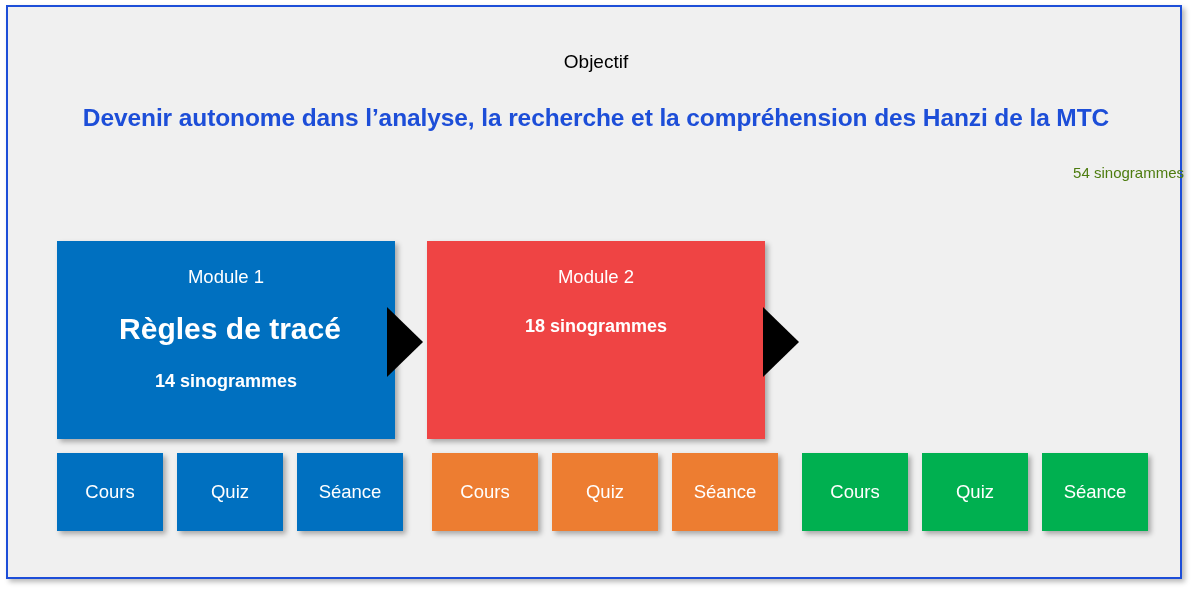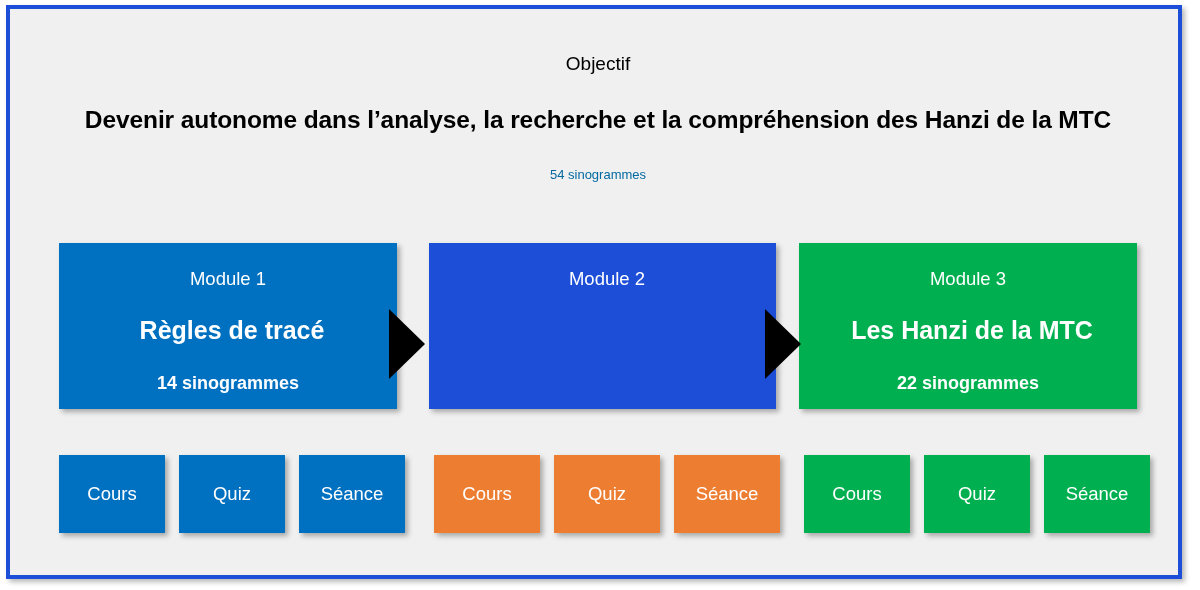--- a/index.html
+++ b/index.html
@@ -24,21 +24,21 @@
   }
 
   
   .slide-frame {
     position: absolute;
     left: 6px;
     top: 5px;
     width: 1176px;
     height: 574px;
     background: #f0f0f0;
-    border: 4px solid #1d4ed8;
+    border: 2px solid #1d4ed8;
     box-sizing: border-box;
     box-shadow: 3px 3px 5px rgba(0,0,0,0.28);
   }
 
   
   .header {
     position: absolute;
     left: 0;
     top: 0;
     width: 1176px;
@@ -47,66 +47,67 @@
   .objective-label {
     margin-top: 44px;
     font-size: 19px;
     color: #000000;
     line-height: 22px;
   }
   .objective-title {
     margin-top: 31px;
     font-size: 24.5px;
     font-weight: bold;
-    color: #000000;
+    color: #1d4ed8;
     line-height: 28px;
     letter-spacing: -0.1px;
   }
   .objective-count {
     margin-top: 30px;
-    font-size: 13px;
-    color: #0369a1;
-    line-height: 22px;
+    font-size: 15px;
+    color: #4d7c0f;
+    line-height: 22px;
+    text-align: right;
   }
 
   
   .modules {
     position: absolute;
     left: 0;
     top: 0;
     width: 1176px;
     height: 574px;
   }
 
   .module-col {
     position: absolute;
     top: 234px;
   }
 
   .module-box {
     position: relative;
-    height: 166px;
+    height: 198px;
     box-shadow: 3px 3px 5px rgba(0,0,0,0.30);
     display: flex;
     flex-direction: column;
     align-items: center;
     justify-content: flex-start;
     color: #ffffff;
     overflow: hidden;
   }
   .module-name {
     margin-top: 25px;
     font-size: 18.5px;
     line-height: 22px;
     font-weight: normal;
     color: #ffffff;
   }
   .module-title {
     margin-top: 26px;
-    font-size: 25px;
+    font-size: 30px;
     font-weight: bold;
     line-height: 29px;
     color: #ffffff;
     white-space: nowrap;
     margin-left: 8px;
   }
   .module-count {
     margin-top: 27px;
     font-size: 18px;
     line-height: 22px;
@@ -159,32 +160,26 @@
 
       <div class="module-col" style="left:49px; width:338px;">
         <div class="module-box" style="background:#0070c0; width:338px;">
           <div class="module-name">Module 1</div>
           <div class="module-title">Règles de tracé</div>
           <div class="module-count">14 sinogrammes</div>
         </div>
       </div>
 
       <div class="module-col" style="left:419px; width:338px;">
-        <div class="module-box" style="background:#1d4ed8; width:338px;padding-left:9px;">
+        <div class="module-box" style="background:#ef4444; width:338px;">
           <div class="module-name">Module 2</div>
+          <div class="module-count">18 sinogrammes</div>
         </div>
       </div>
 
-      <div class="module-col" style="left:789px; width:338px;">
-        <div class="module-box" style="background:#00b050; width:338px;">
-          <div class="module-name">Module 3</div>
-          <div class="module-title">Les Hanzi de la MTC</div>
-          <div class="module-count">22 sinogrammes</div>
-        </div>
-      </div>
 
       <div class="arrow" style="left:379px;"></div>
       <div class="arrow" style="left:755px;"></div>
 
       <div class="sub-row" style="left:49px;">
         <div class="sub-btn" style="background:#0070c0; width:106px; margin-right:8px;">Cours</div>
         <div class="sub-btn" style="background:#0070c0; width:106px; margin-right:8px;">Quiz</div>
         <div class="sub-btn" style="background:#0070c0; width:106px;">Séance</div>
       </div>
 

